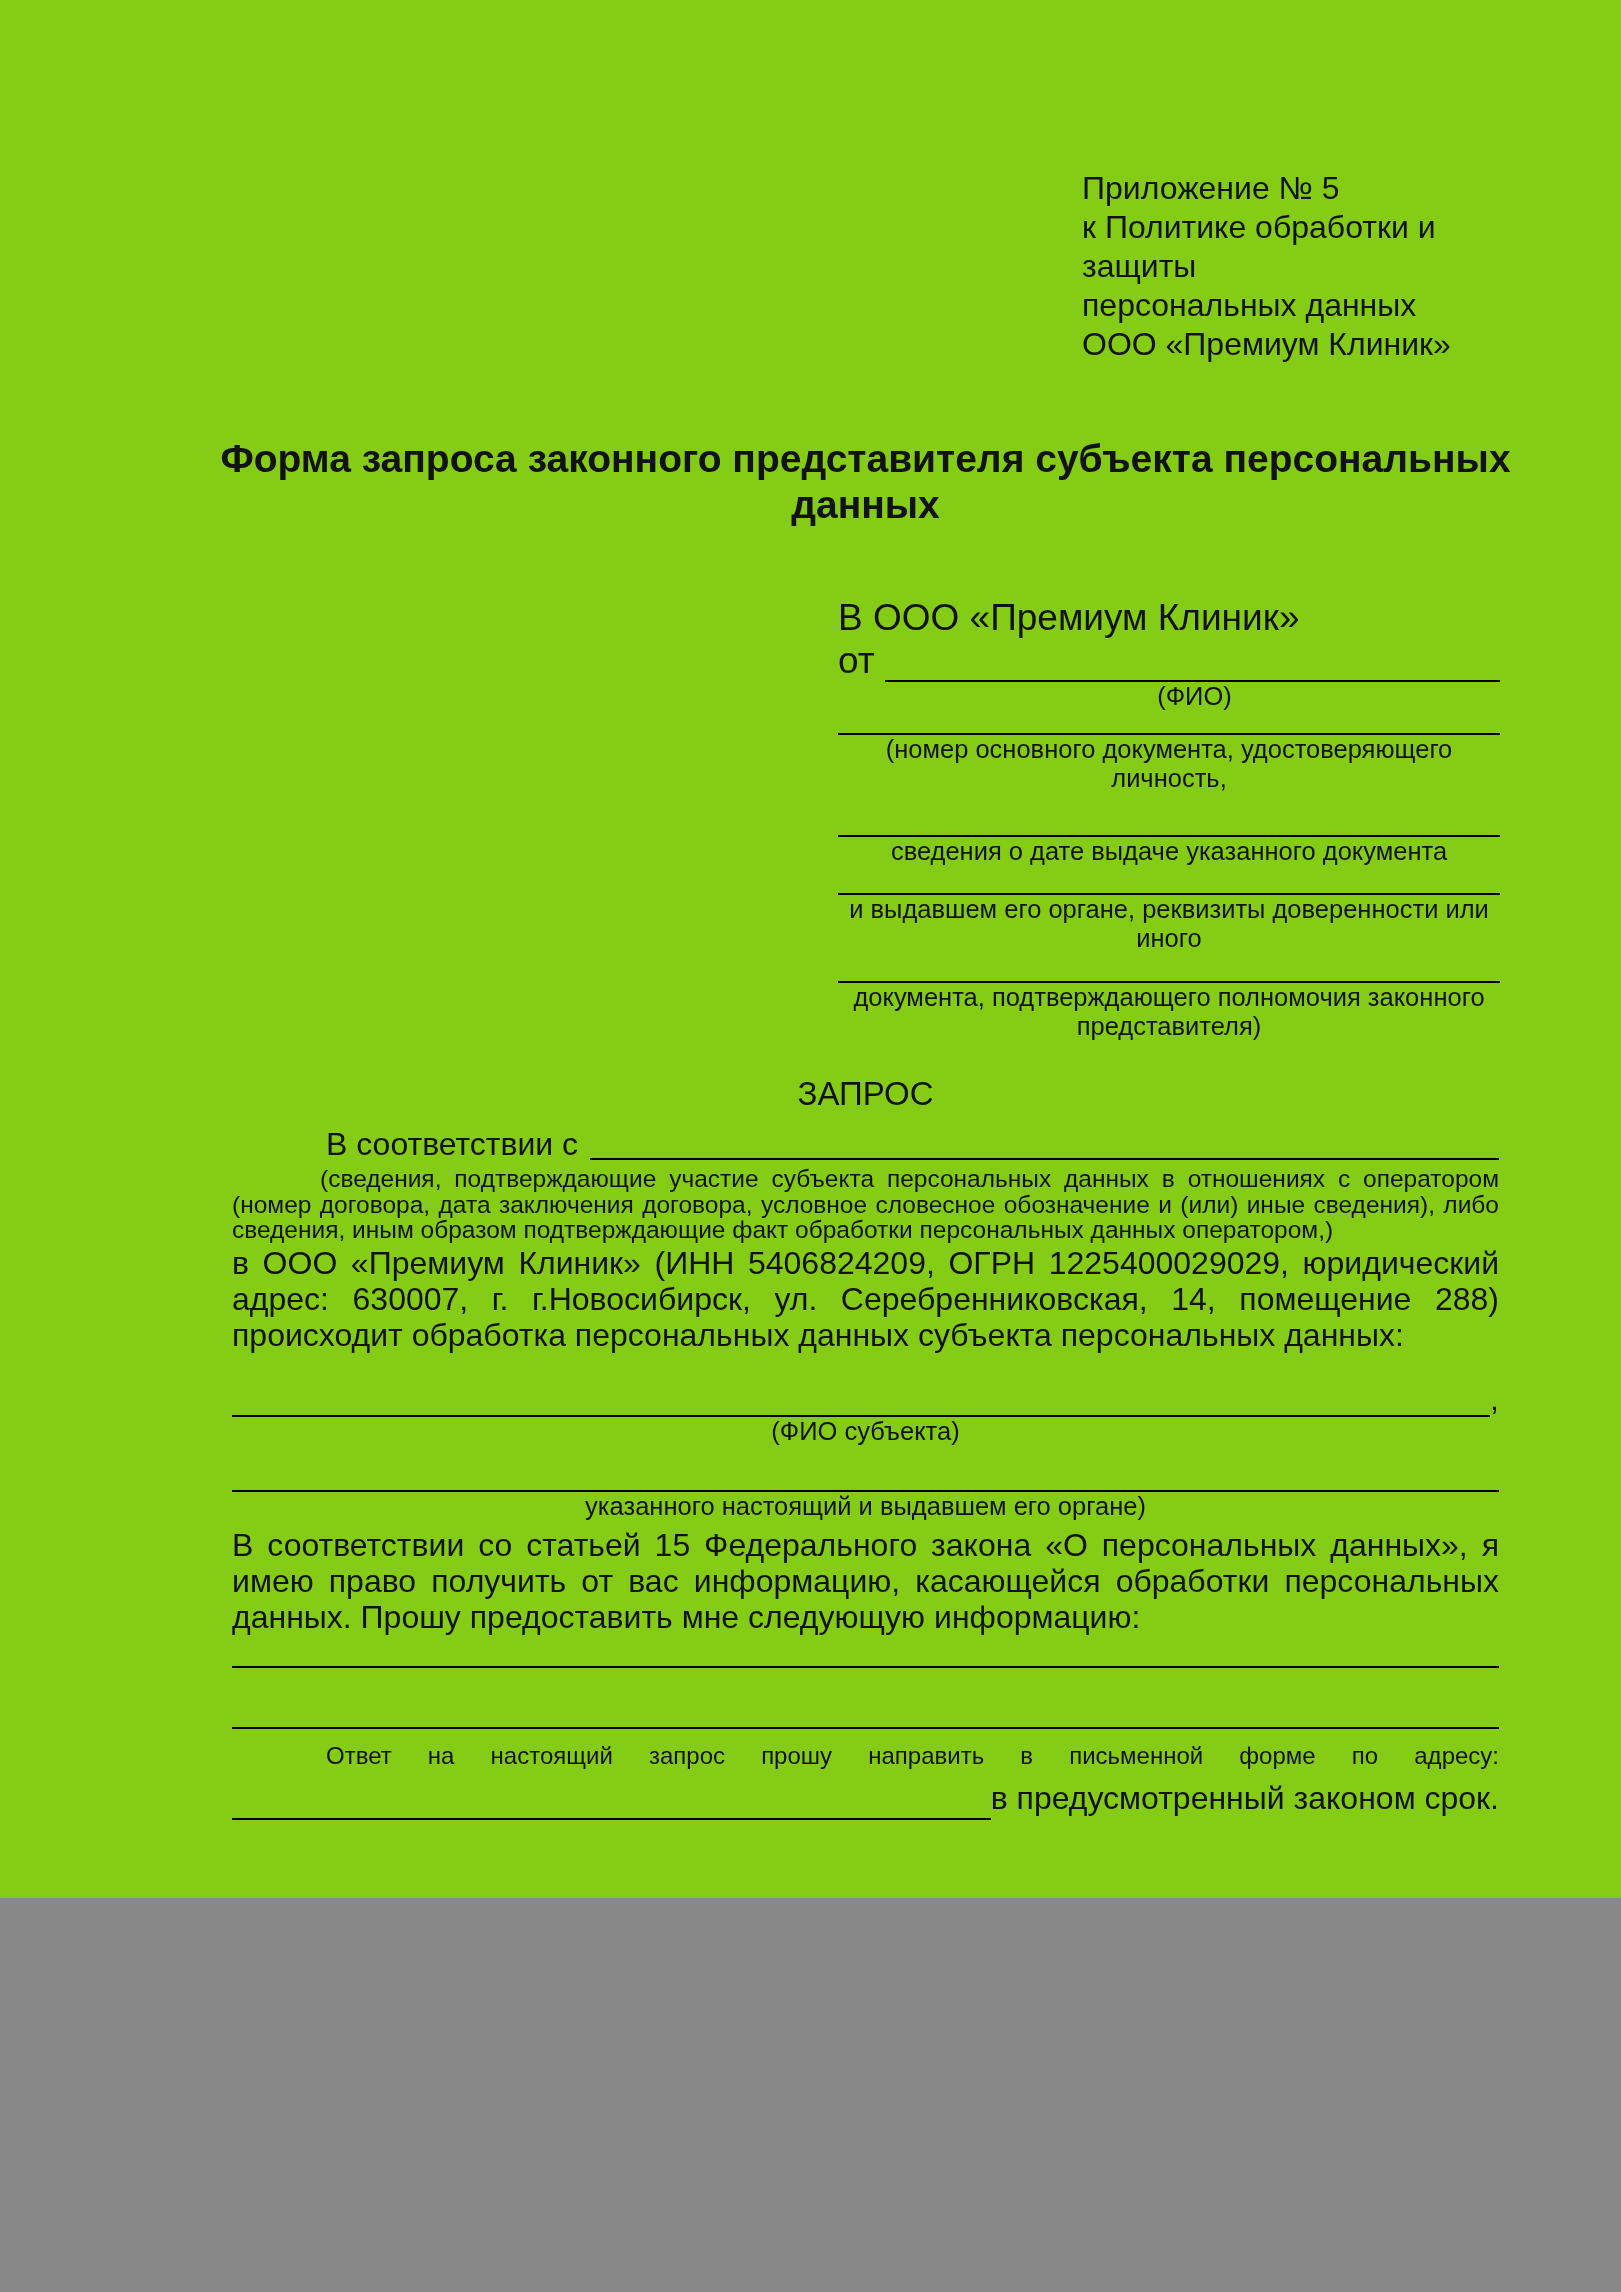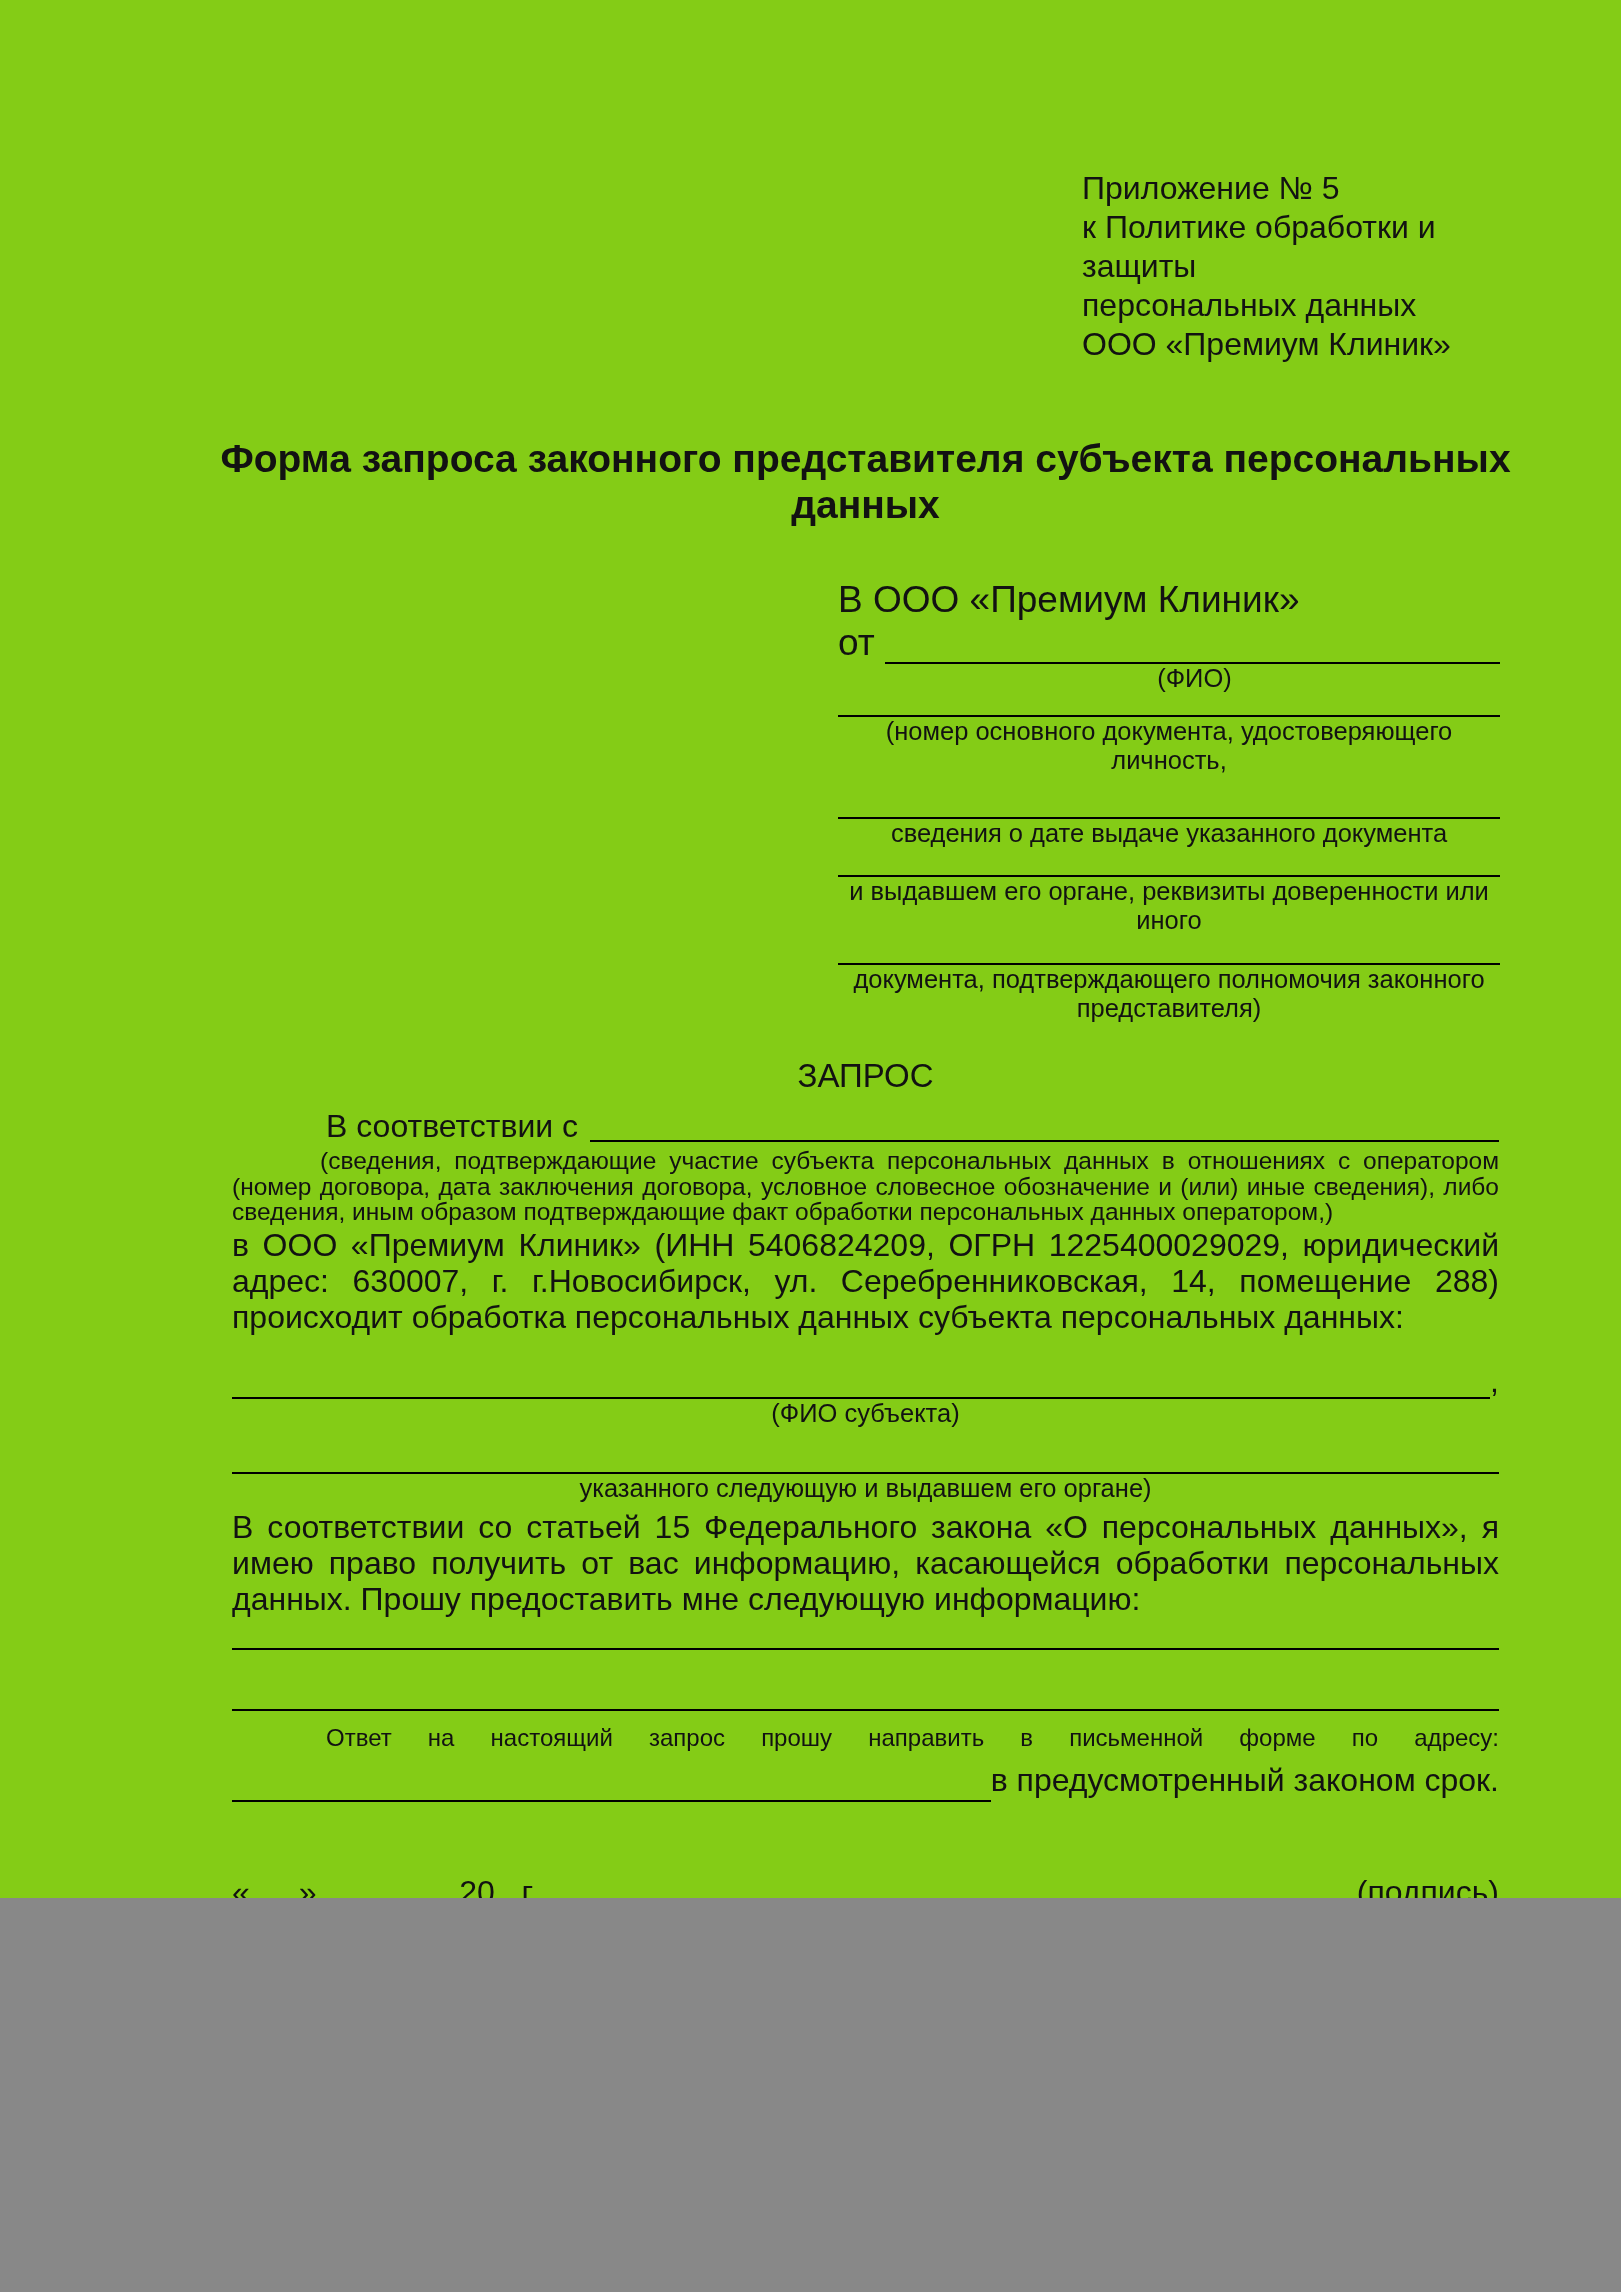--- a/index.html
+++ b/index.html
@@ -24,21 +24,21 @@
   
   .form-title {
     margin: 72px -59px 0 -59px;
     text-align: center;
     font-weight: bold;
     font-size: 39px;
     line-height: 46px;
   }
 
   
-  .addressee { margin-top: 50px; margin-left: 606px; width: 662px; font-size: 37px; }
+  .addressee { margin-top: 68px; margin-left: 606px; width: 662px; font-size: 37px; }
   .addr-line1 { line-height: 43px; }
   .from-row { display: flex; align-items: flex-end; line-height: 43px; height: 43px; }
   .from-label { flex: 0 0 auto; padding-right: 9.8px; text-align: right; }
   .fill { flex: 1 1 auto; border-bottom: 2.9px solid #000; height: 35px; }
   .caption { font-size: 25.5px; line-height: 29px; text-align: center; }
   .fio-caption { padding-left: 51px; }
 
   
   .field-row .blank-line { border-bottom: 2.9px solid #000; }
   .addressee .field-row .blank-line { width: 662px; }
@@ -145,21 +145,21 @@
     <div class="body-par operator-par">в ООО «Премиум Клиник» (ИНН 5406824209, ОГРН 1225400029029, юридический адрес: 630007, г. г.Новосибирск, ул. Серебренниковская, 14, помещение 288) происходит обработка персональных данных субъекта персональных данных:</div>
 
     <div class="subject-fio-row">
       <span class="fill"></span>
       <span class="comma">,</span>
     </div>
     <div class="caption">(ФИО субъекта)</div>
 
     <div class="field-row wide-row">
       <div class="blank-line w3"></div>
-      <div class="caption">указанного следующую и выдавшем его органе)</div>
+      <div class="caption">указанного настоящий и выдавшем его органе)</div>
     </div>
 
     <div class="body-par rights-par">В соответствии со статьей 15 Федерального закона «О персональных данных», я имею право получить от вас информацию, касающейся обработки персональных данных. Прошу предоставить мне следующую информацию:</div>
 
     <div class="free-line f1"></div>
     <div class="free-line f2"></div>
 
     <div class="reply-par">Ответ на настоящий запрос прошу направить в письменной форме по адресу:</div>
     <div class="reply-tail-row">
       <span class="fill"></span>

